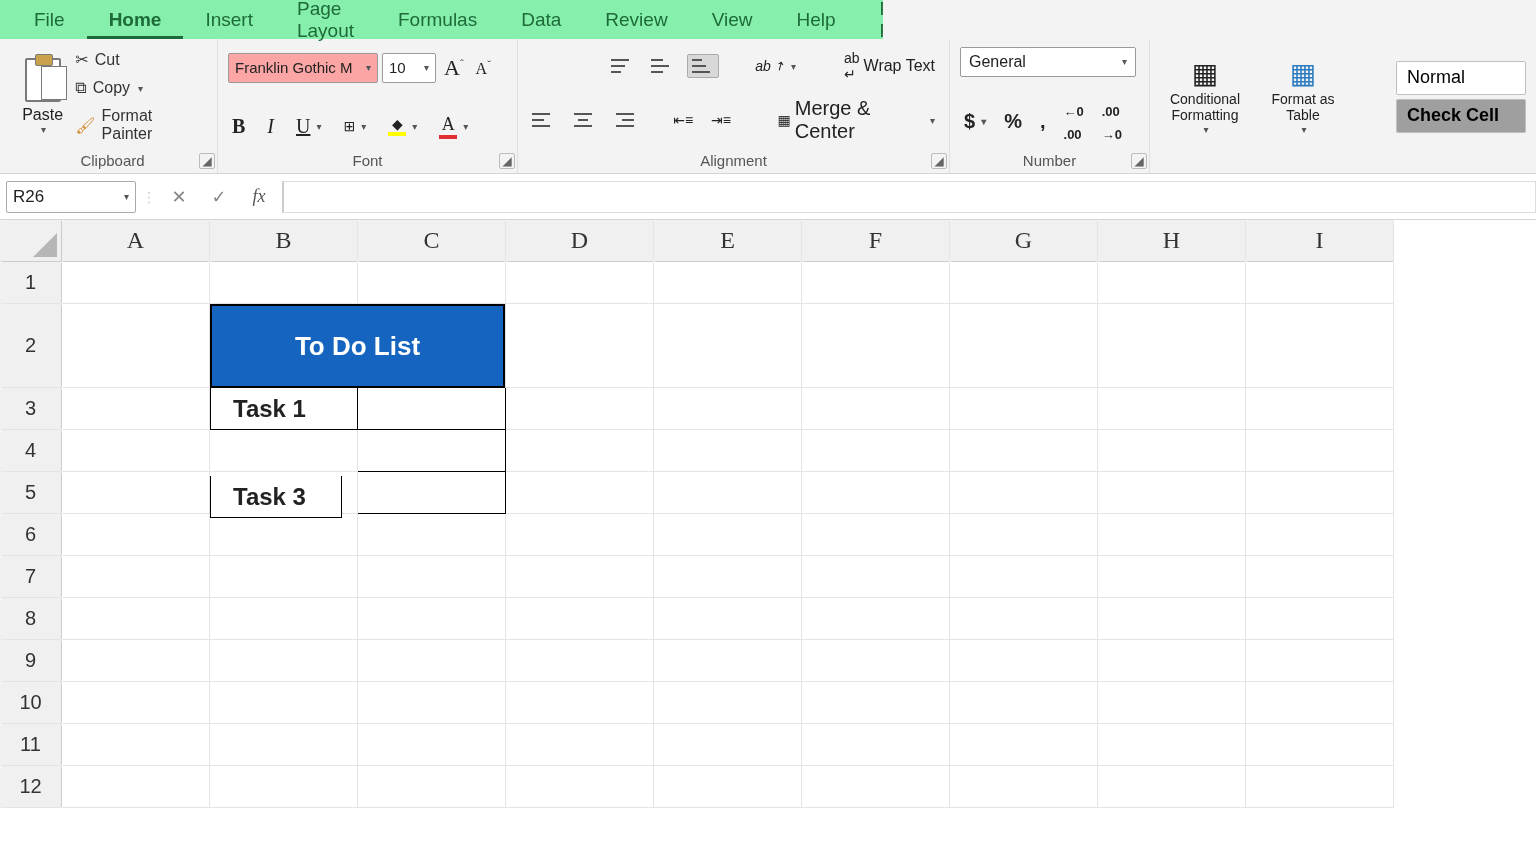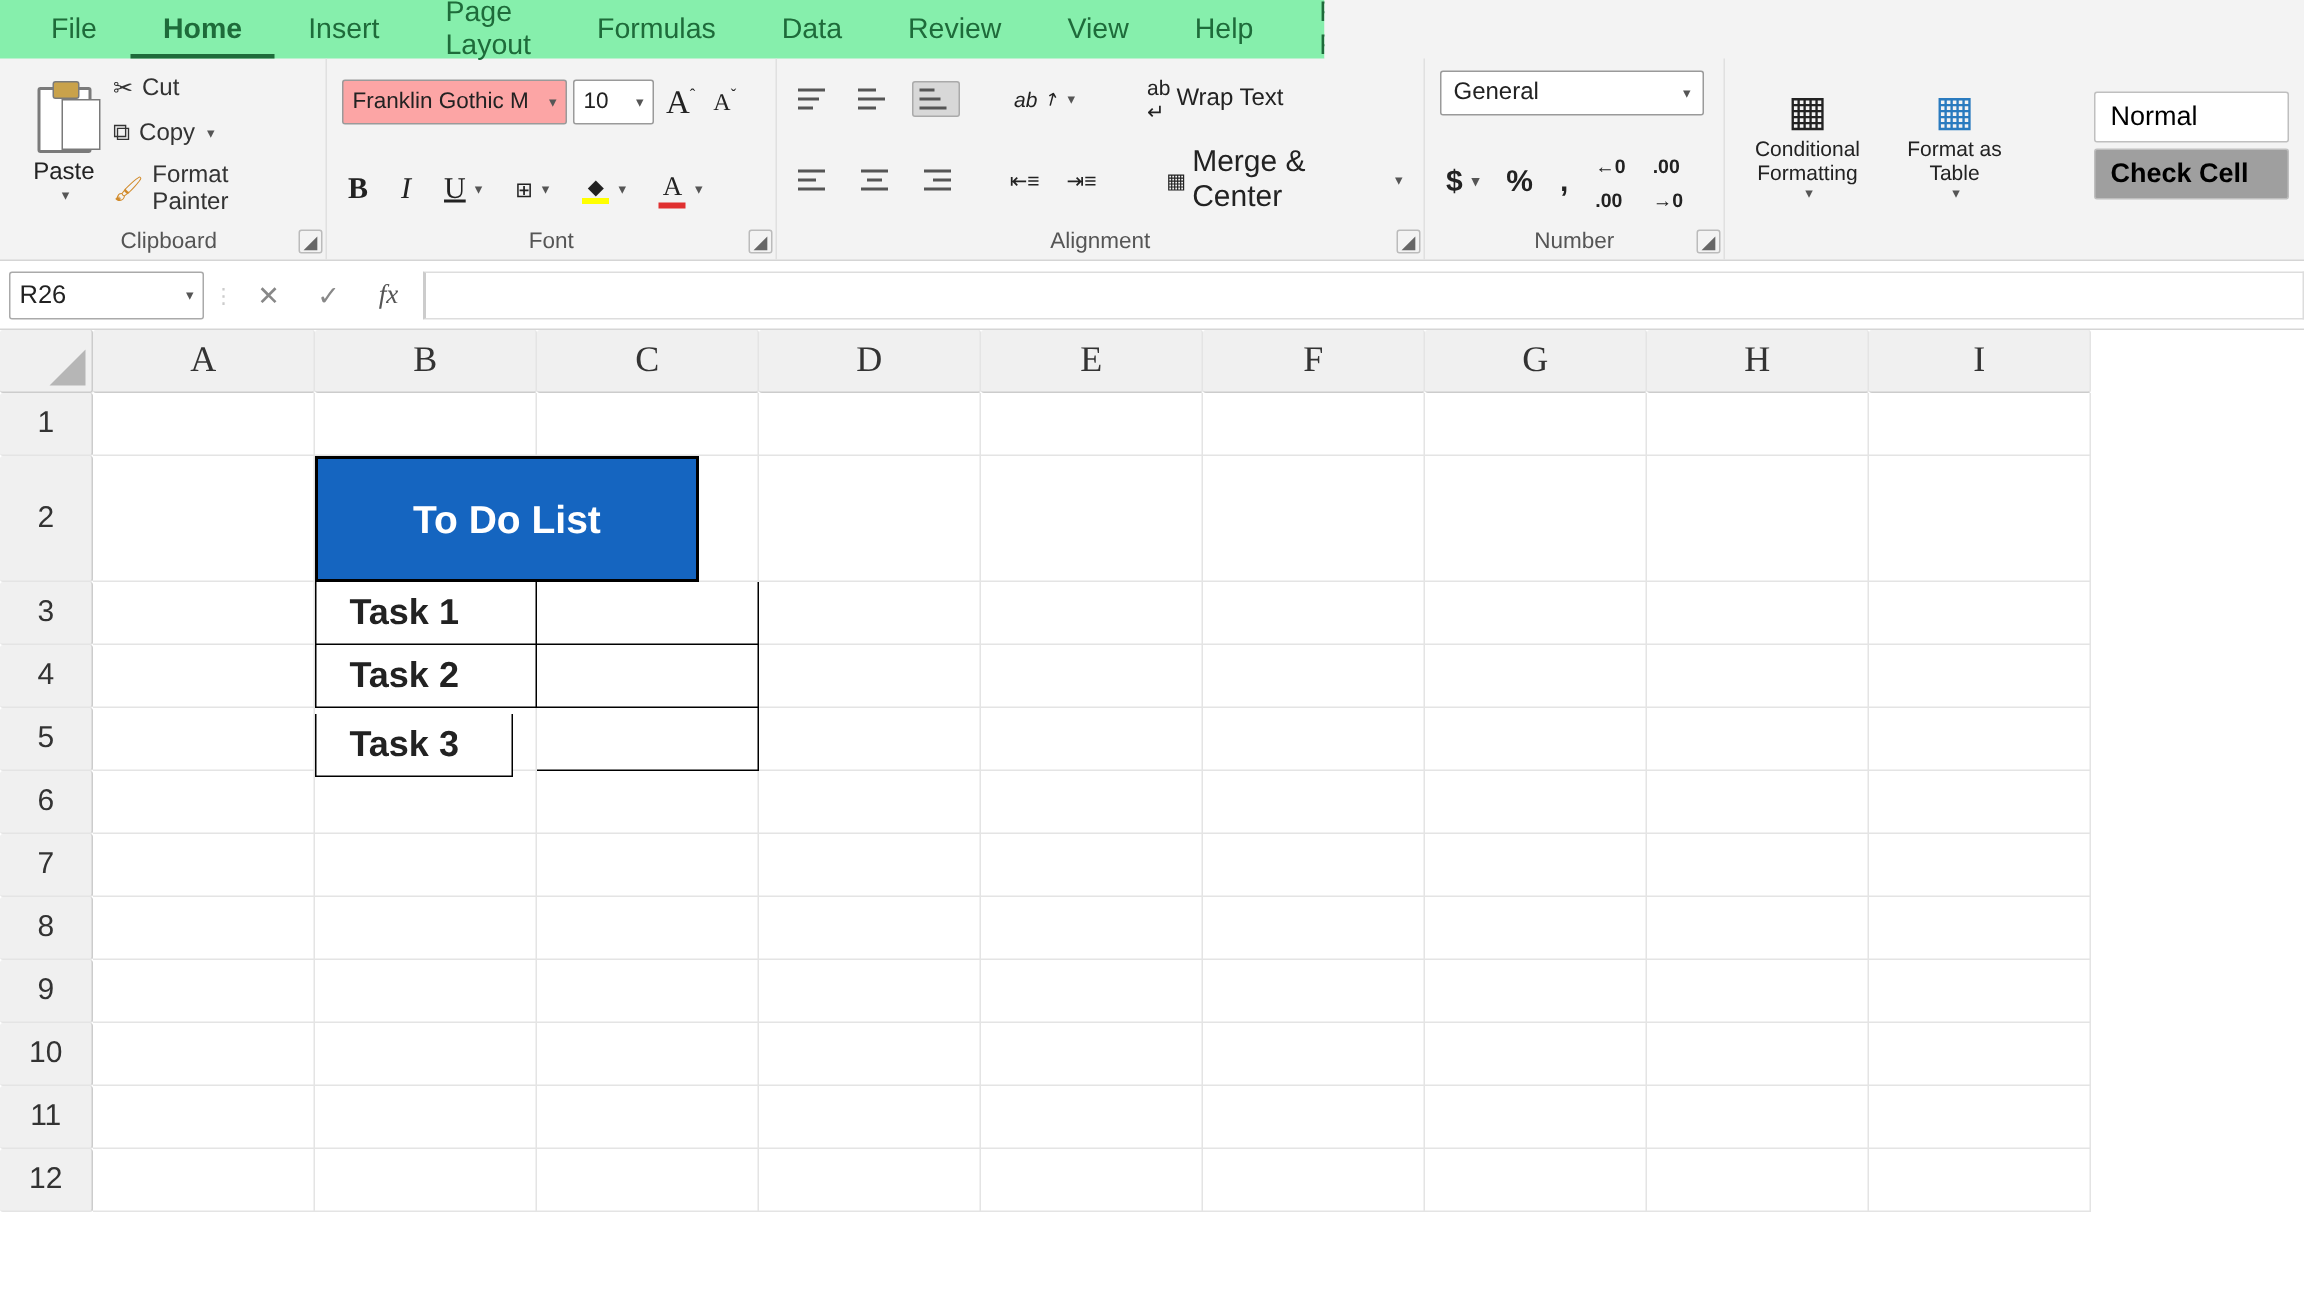--- a/index.html
+++ b/index.html
@@ -241,21 +241,21 @@
           </span>
             <span class="caret">▾</span>
         </div>
       </div>
     </div>
     <div class="group-label">Font</div>
     <div class="group-launcher btn">◢</div>
   </div>
 
   <div class="group" style="min-width:370px;">
-    <div class="group-body vstack" style="gap:1px;">
+    <div class="group-body vstack" style="gap:1px;align-items:flex-end;">
       <div class="hstack" style="gap:10px;">
         <div class="btn">
             <span class="al-ic">
               <span style="width:18px"></span>
               <span style="width:14px"></span>
               <span style="width:10px"></span>
             </span>
           </div>
         <div class="btn">
             <span class="al-ic">
@@ -536,21 +536,20 @@
           <div class="cell"></div>
           <div class="cell"></div>
           <div class="cell"></div>
           <div class="cell"></div>
           <div class="cell"></div>
           <div class="cell"></div>
           <div class="cell"></div>
         </div>
     </div>
 
-    <div class="todo-header" style="left:148px; top:84px; width:256px; height:84px;">To Do List</div>
+    <div class="todo-header" style="left:148px; top:84px; width:295px; height:84px;">To Do List</div>
     <div class="todo-cell" style="left:148px; top:168px; width:148px; height:42px; border-top:none;">Task 1</div>
     <div class="todo-cell" style="left:296px; top:168px; width:148px; height:42px; border-top:none; border-left:none;"></div>
-    <div class="todo-cell" style="left:148px; top:210px; width:148px; height:42px; border-top:none;">Task 2</div>
     <div class="todo-cell" style="left:296px; top:210px; width:148px; height:42px; border-top:none; border-left:none;"></div>
     <div class="todo-cell" style="left:148px; top:256px; width:132px; height:42px; border-top:none;">Task 3</div>
     <div class="todo-cell" style="left:296px; top:252px; width:148px; height:42px; border-top:none; border-left:none;"></div>
   </div>
 </div>
 
 </body></html>

